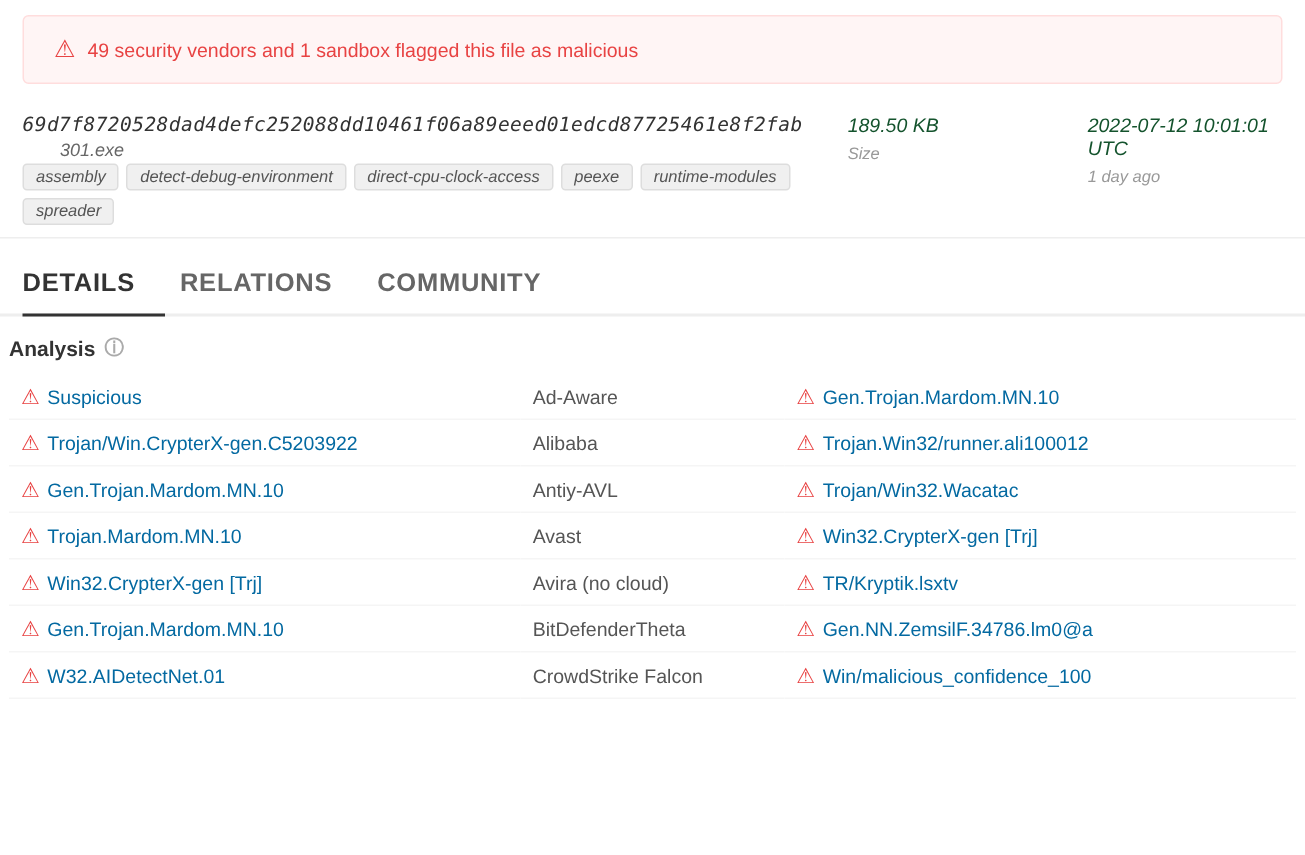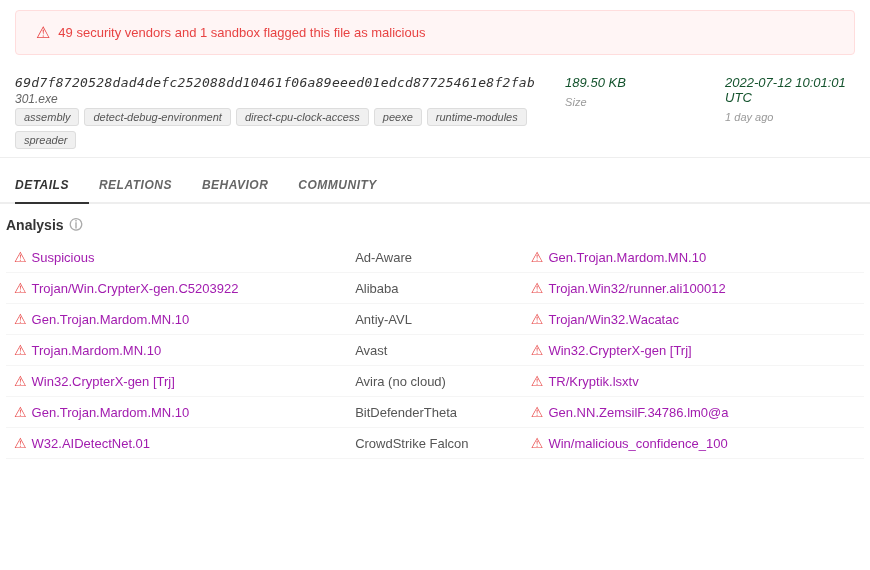--- a/index.html
+++ b/index.html
@@ -50,20 +50,21 @@
     .file-hash {
       font-size: 13px;
       color: #333;
       font-family: monospace;
       letter-spacing: 0.3px;
     }
     .file-name {
       font-size: 12px;
       color: #666;
       margin-top: 2px;
+      margin-left: 25px;
     }
     .file-tags {
       display: flex;
       flex-wrap: wrap;
       gap: 5px;
       margin-top: 2px;
     }
     .tag {
       background: #f0f0f0;
       border: 1px solid #ddd;
@@ -89,30 +90,29 @@
 
     
     .tabs-bar {
       display: flex;
       border-bottom: 2px solid #eee;
       padding: 0 15px;
       margin-top: 8px;
     }
     .tab {
       padding: 12px 20px 10px 0;
-      font-size: 12px;
+      font-size: 17px;
       font-weight: 700;
       color: #666;
       cursor: pointer;
       margin-right: 10px;
       letter-spacing: 0.5px;
       border-bottom: 2px solid transparent;
       margin-bottom: -2px;
       text-transform: uppercase;
-      font-style: italic;
     }
     .tab.active {
       color: #333;
       border-bottom: 2px solid #333;
     }
 
     
     .analysis-header {
       display: flex;
       align-items: center;
@@ -154,21 +154,21 @@
       display: flex;
       align-items: center;
       gap: 5px;
     }
     .detection-icon {
       color: #e84343;
       font-size: 14px;
       flex-shrink: 0;
     }
     .detection-text {
-      color: #a21caf;
+      color: #0369a1;
       text-align: right;
     }
     .analysis-section {
       padding: 0 6px;
     }
   </style>
 </head>
 <body>
 
 <div class="warning-banner">
@@ -196,21 +196,20 @@
   </div>
   <div class="file-date-block">
     <div class="file-date-value">2022-07-12 10:01:01 UTC</div>
     <div class="file-date-label">1 day ago</div>
   </div>
 </div>
 
 <div class="tabs-bar">
   <div class="tab active">DETAILS</div>
   <div class="tab">RELATIONS</div>
-  <div class="tab">BEHAVIOR</div>
   <div class="tab">COMMUNITY</div>
 </div>
 
 <div class="analysis-section">
   <div class="analysis-header">
     <span>Analysis</span>
     <span class="info-icon">ⓘ</span>
   </div>
 
   <table class="analysis-table">

